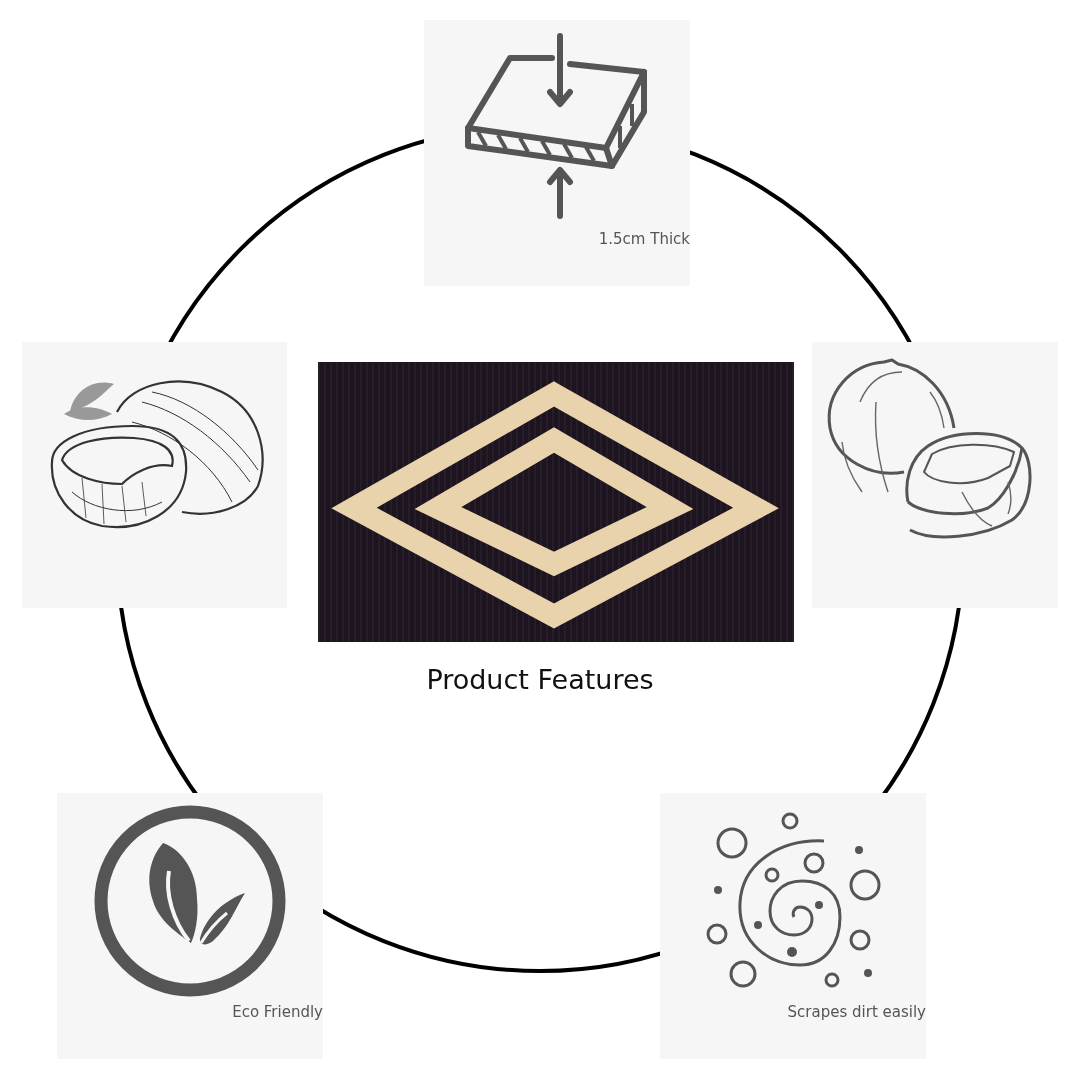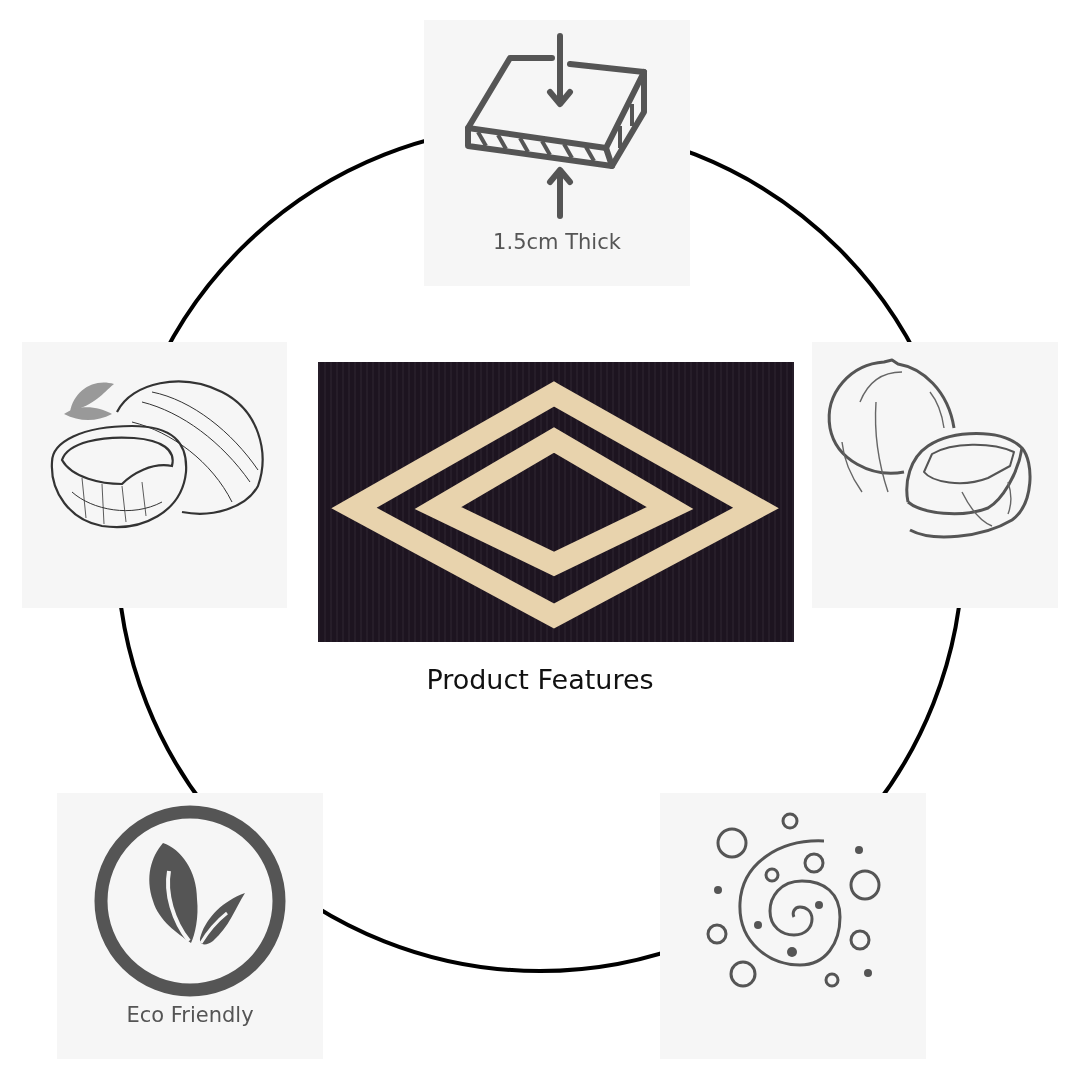--- a/index.html
+++ b/index.html
@@ -1,20 +1,20 @@
 <!DOCTYPE html>
 <html><head>
 <meta charset="utf-8">
 <style>
   html,body{margin:0;padding:0;background:#ffffff;}
   body{width:1080px;height:1080px;position:relative;overflow:hidden;font-family:"Liberation Sans",sans-serif;}
   .ring{position:absolute;left:115px;top:123px;width:850px;height:850px;border:4px solid #000;border-radius:50%;box-sizing:border-box;}
   .card{position:absolute;background:#f6f6f6;display:flex;flex-direction:column;align-items:center;}
   .card svg{display:block;}
-  .card .label{position:absolute;left:0;right:0;text-align:center;color:#555;font-size:21px;font-family:"DejaVu Sans",sans-serif;}
+  .card .label{position:absolute;left:0;right:0;text-align:right;color:#555;font-size:15px;font-family:"DejaVu Sans",sans-serif;}
   #card-thick{left:424px;top:20px;width:266px;height:266px;}
   #card-coir{left:22px;top:342px;width:265px;height:266px;}
   #card-coconut{left:812px;top:342px;width:246px;height:266px;}
   #card-eco{left:57px;top:793px;width:266px;height:266px;}
   #card-scrape{left:660px;top:793px;width:266px;height:266px;}
   .mat{position:absolute;left:318px;top:362px;width:476px;height:280px;background:#1d1420;overflow:hidden;
        background-image:repeating-linear-gradient(90deg,rgba(255,255,255,0.04) 0 2px,rgba(0,0,0,0) 2px 6px);}
   .mat svg{position:absolute;left:0;top:0;}
   .title{position:absolute;left:0;width:1080px;top:664px;text-align:center;font-size:27px;color:#111;font-family:"DejaVu Sans",sans-serif;}
 </style>
@@ -111,20 +111,21 @@
     </g>
     <g fill="#555">
       <circle cx="199" cy="57" r="4"></circle>
         <circle cx="58" cy="97" r="4"></circle>
       <circle cx="159" cy="112" r="4"></circle>
         <circle cx="98" cy="132" r="4"></circle>
       <circle cx="132" cy="159" r="5"></circle>
         <circle cx="208" cy="180" r="4"></circle>
     </g>
   </svg>
+  <div class="label" style="top:210px">Scrapes dirt easily</div>
 </div>
 
 <div class="mat">
   <svg width="476" height="280" viewBox="0 0 476 280">
     <g fill="none" stroke="#e8d3ad" stroke-linejoin="miter">
       <path d="M236 32 L438 146 L236 254 L36 146 Z" stroke-width="22"></path>
       <path d="M236 78 L352 146 L236 202 L120 146 Z" stroke-width="22"></path>
     </g>
   </svg>
 </div>

